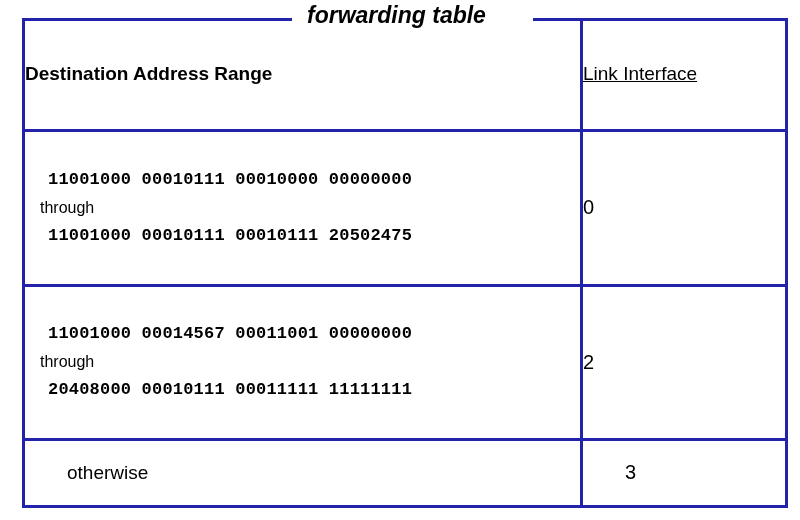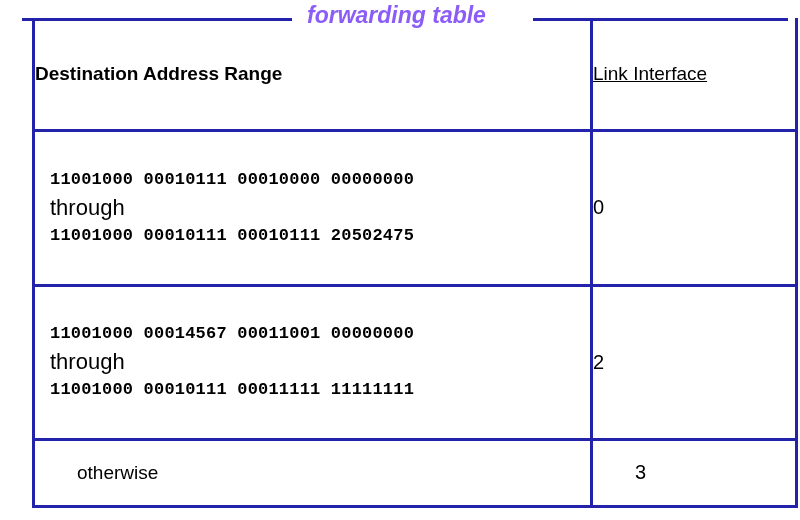--- a/index.html
+++ b/index.html
@@ -23,41 +23,41 @@
   
   .caption {
     position: absolute;
     left: 307px;
     top: 2px;
     font-family: "Liberation Sans", sans-serif;
     font-style: italic;
     font-weight: bold;
     font-size: 23px;
     line-height: 26px;
-    color: #8b5cf6;
+    color: #000000;
     white-space: nowrap;
     letter-spacing: 0px;
     z-index: 4;
   }
 
   
   .top-rule {
     position: absolute;
     top: 18px;
     height: 0;
     border-top: 3px solid #2222aa;
     z-index: 3;
   }
   .top-rule.left  { left: 22px;  width: 270px; }
   .top-rule.right { left: 533px; width: 255px; }
 
   
   .table-frame {
     position: absolute;
-    left: 32px;
+    left: 22px;
     top: 18px;
     width: 766px;
     height: 490px;
     border: 3px solid #2222aa;
     border-top: none;
     box-sizing: border-box;
     background: #ffffff;
     z-index: 1;
   }
 
@@ -102,25 +102,26 @@
     padding-right: 4px;
   }
   .bin {
     font-family: "Liberation Mono", "DejaVu Sans Mono", monospace;
     font-weight: bold;
     font-size: 17px;
     line-height: 28px;
     color: #000000;
     white-space: pre;
     letter-spacing: 0.2px;
+    margin-left: 8px;
   }
   .through {
     font-family: "Liberation Sans", sans-serif;
     font-weight: normal;
-    font-size: 22px;
+    font-size: 16px;
     line-height: 28px;
     color: #000000;
   }
   .iface-num {
     font-size: 20px;
     font-weight: normal;
     color: #000000;
     padding-left: 28px;
   }
   .otherwise {
@@ -161,21 +162,21 @@
           </td>
           <td class="col-iface iface-num">0</td>
         </tr>
 
 
         <tr class="row-data">
           <td class="col-range">
             <div class="range-block">
               <div class="bin">11001000 00014567 00011001 00000000</div>
               <div class="through">through</div>
-              <div class="bin">11001000 00010111 00011111 11111111</div>
+              <div class="bin">20408000 00010111 00011111 11111111</div>
             </div>
           </td>
           <td class="col-iface iface-num">2</td>
         </tr>
 
         <tr class="row-last">
           <td class="col-range otherwise">otherwise</td>
           <td class="col-iface iface-num">3</td>
         </tr>
 

